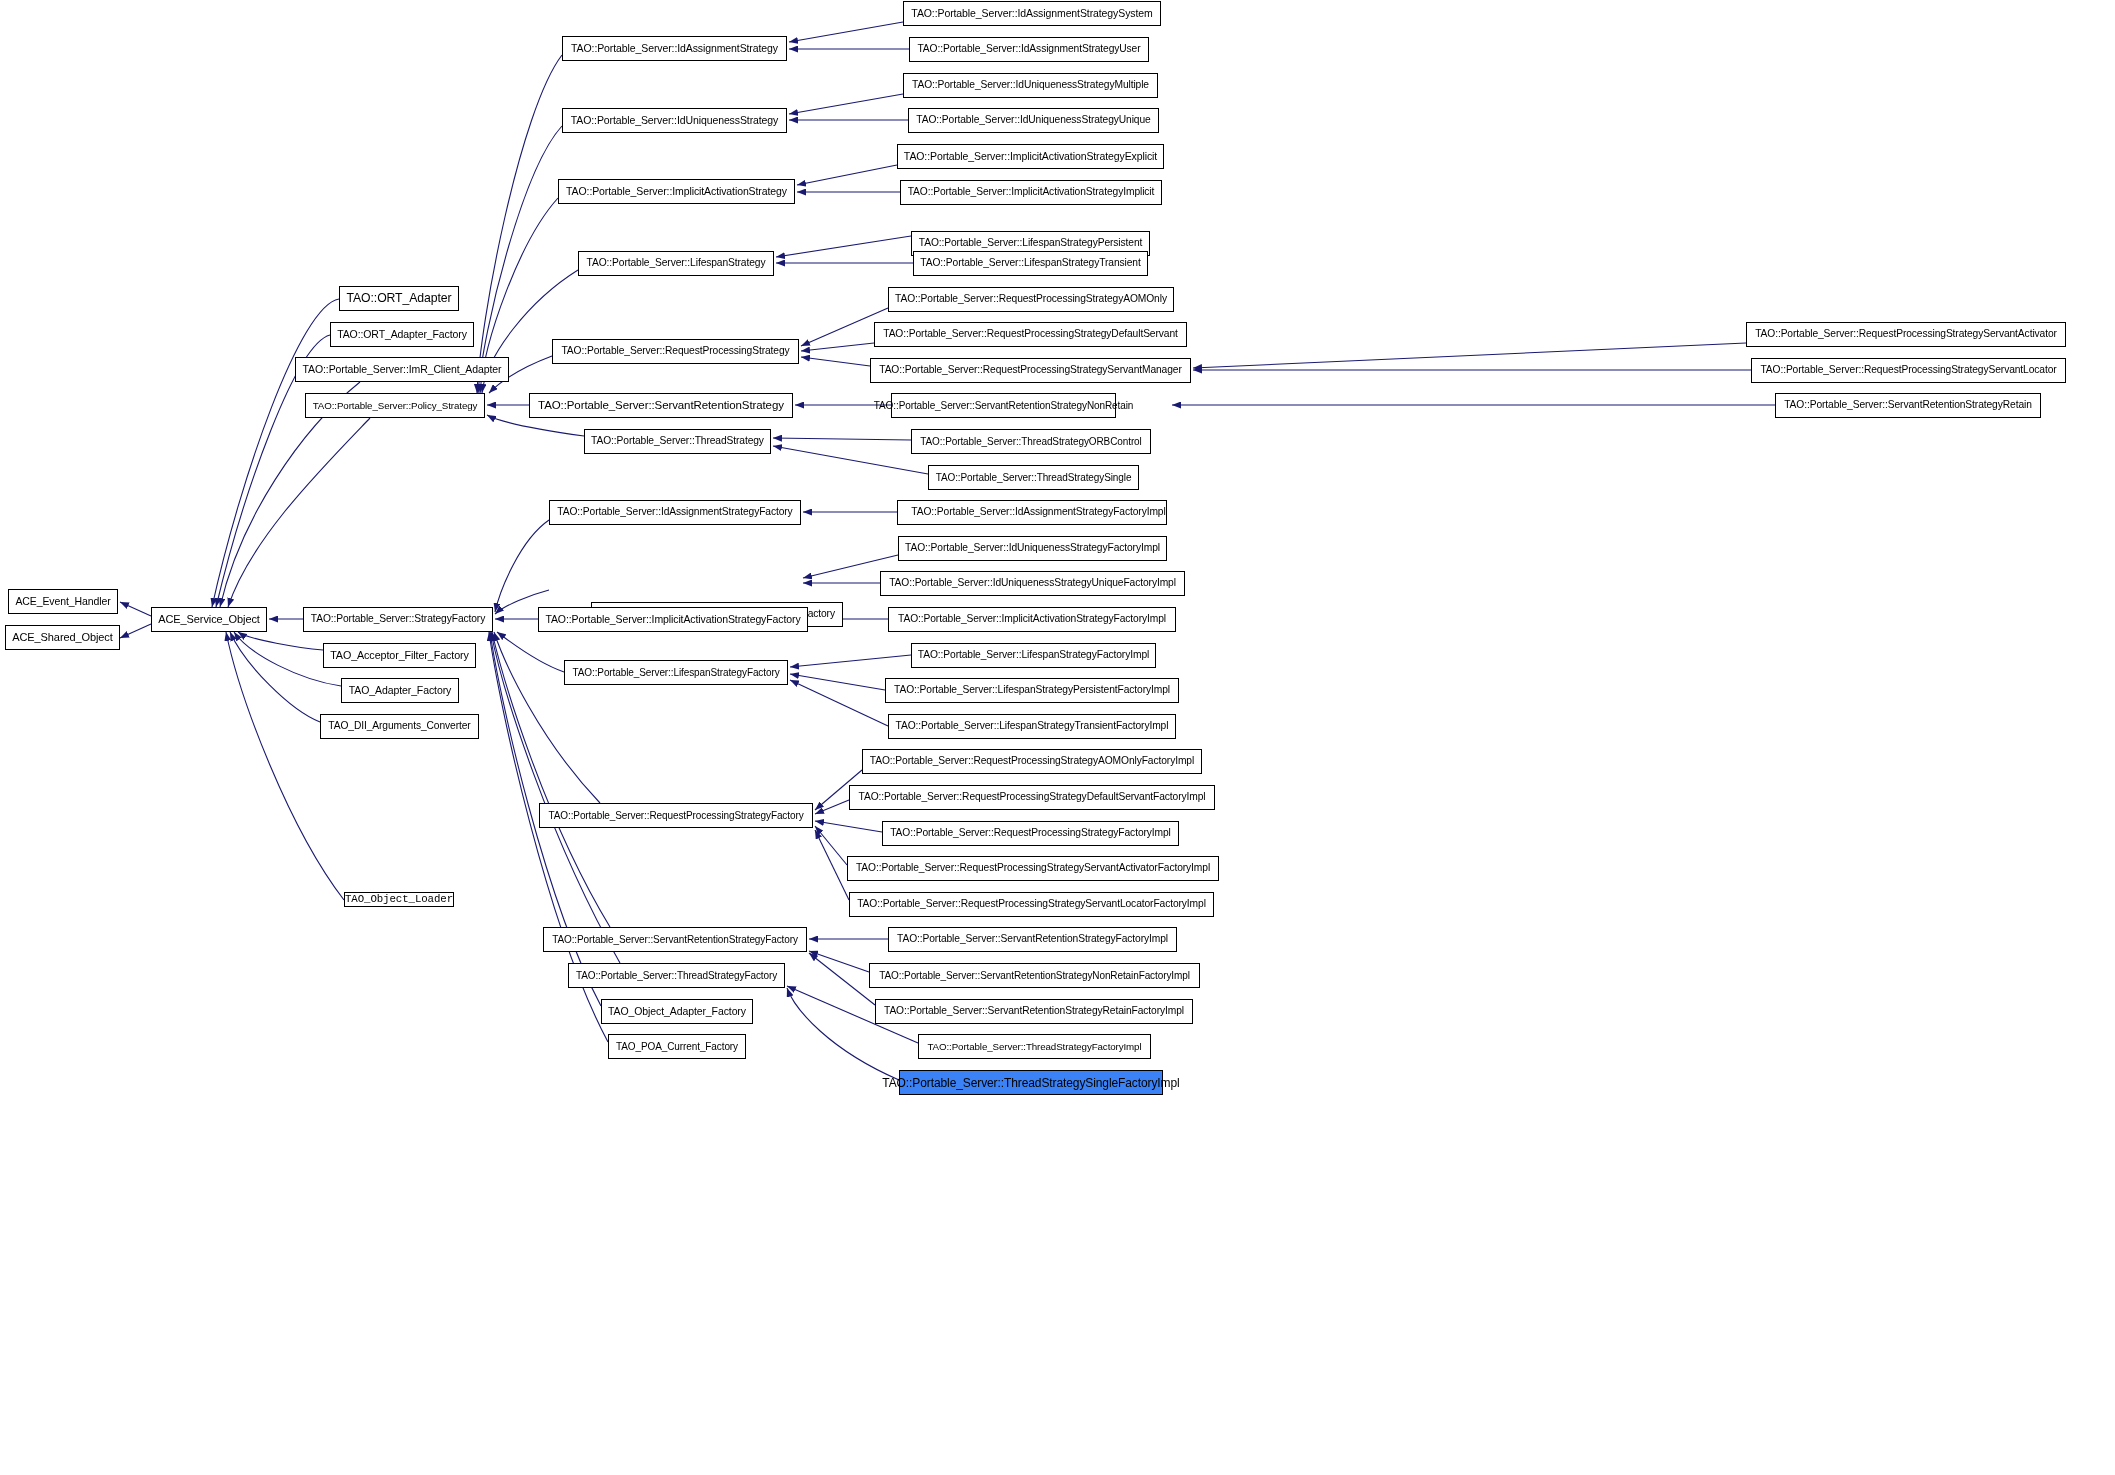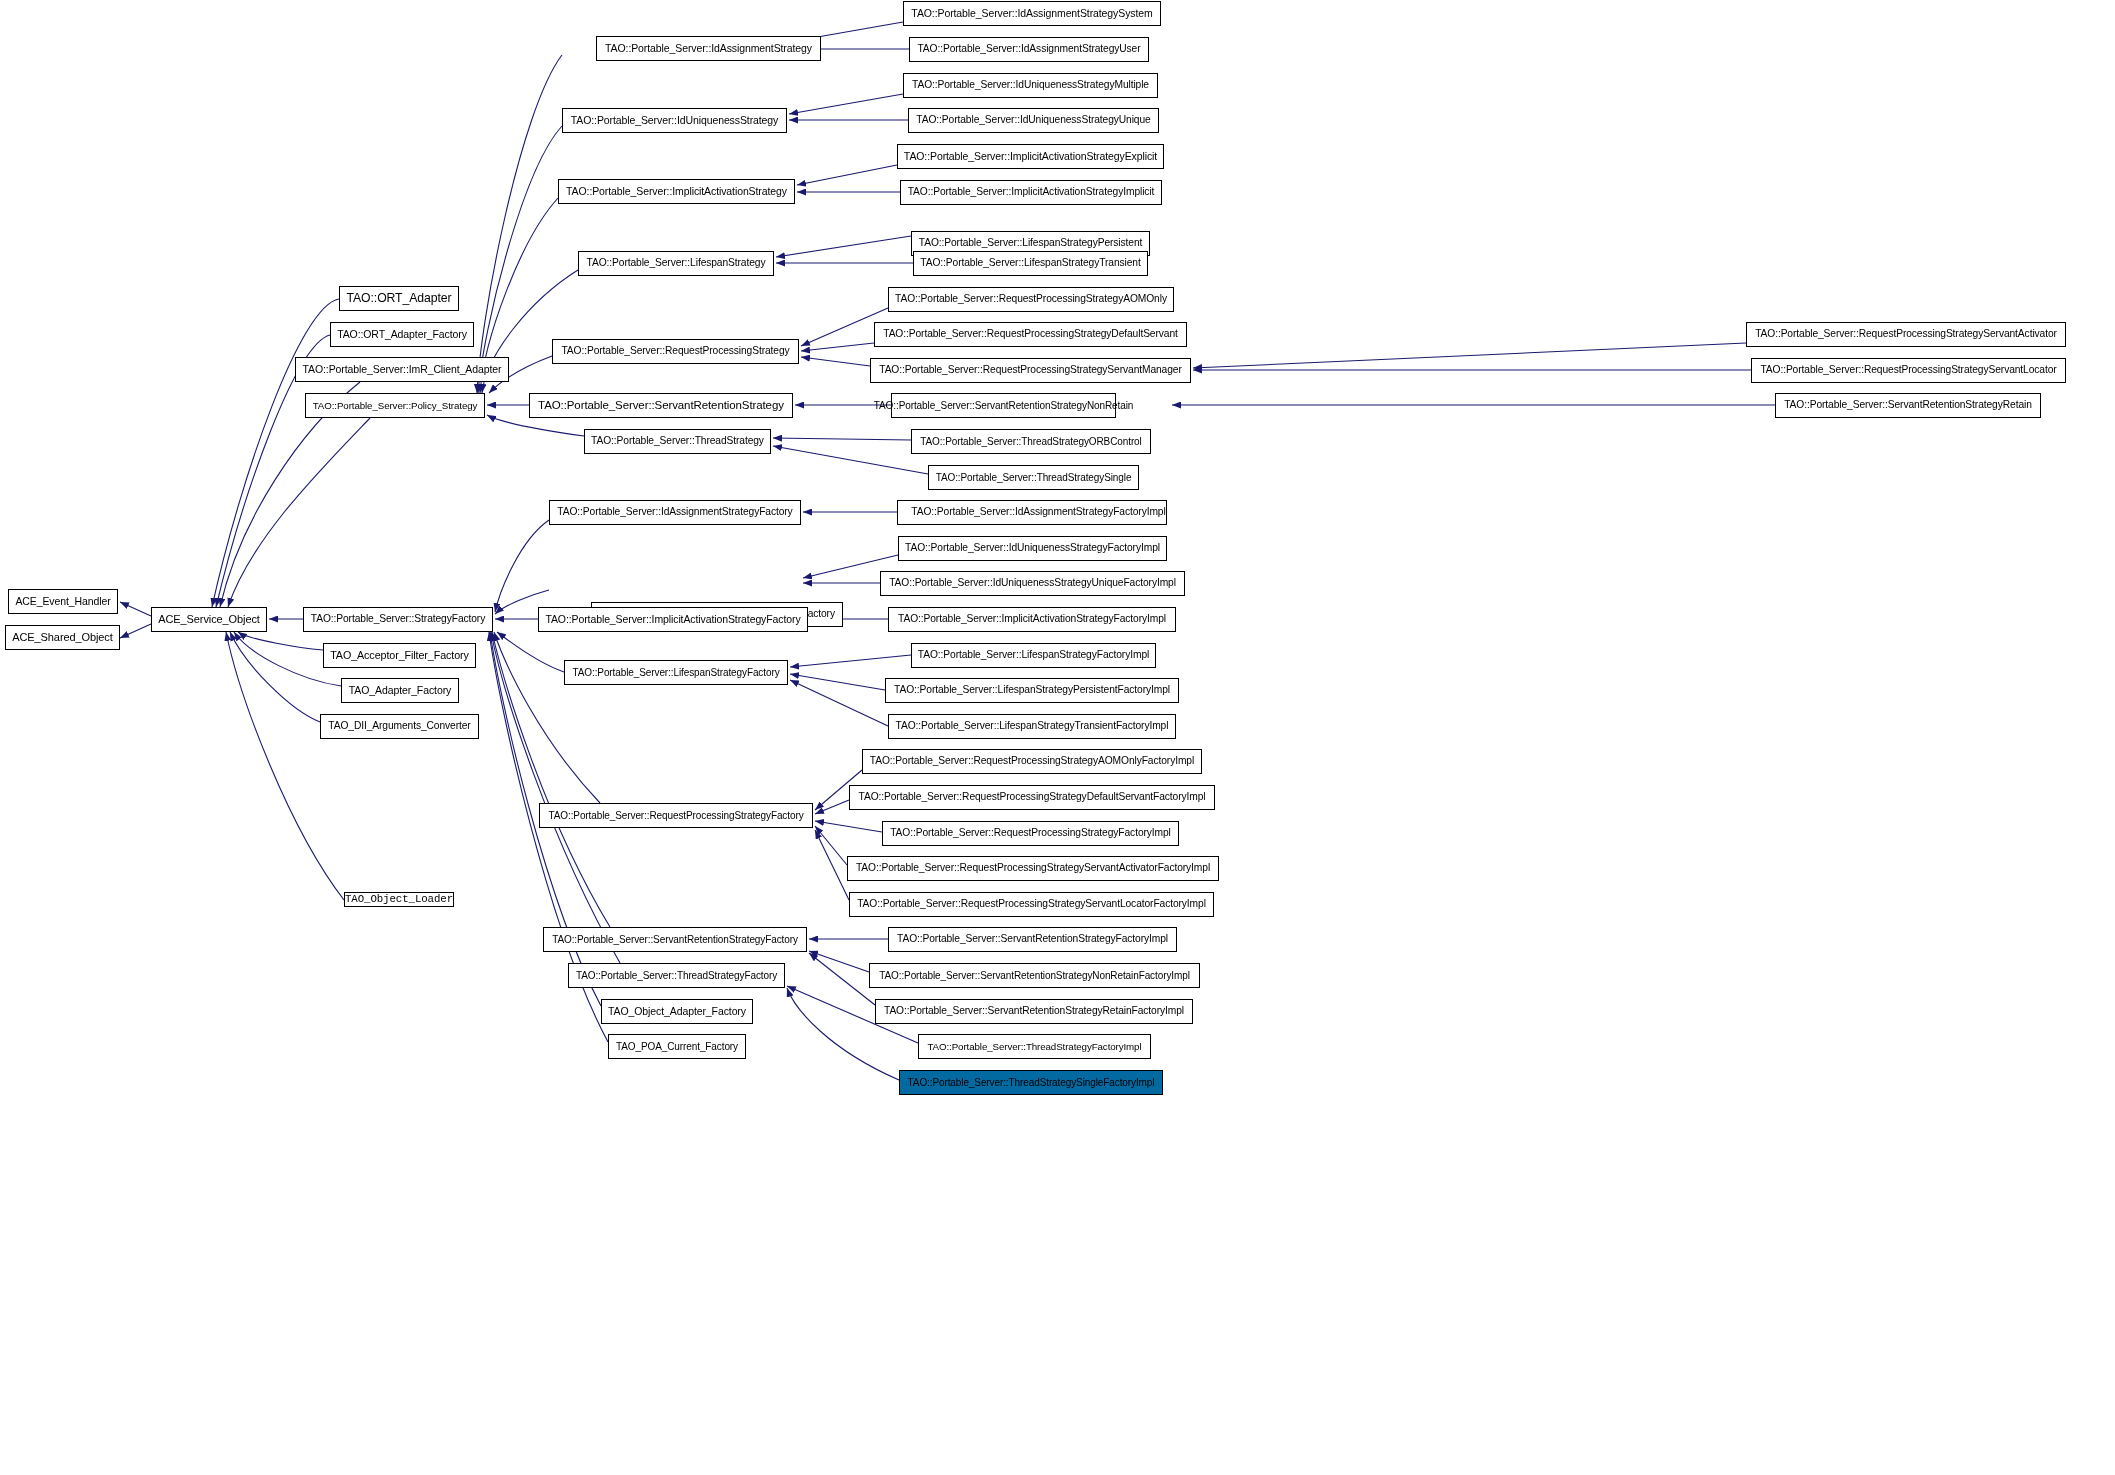--- a/index.html
+++ b/index.html
@@ -146,21 +146,21 @@
       </div>
       <div class="node" style="left: 341px; top: 678px; width: 118px; height: 25px; font-size: 10.5px; border-color: rgb(0, 0, 0); background: rgb(255, 255, 255); color: rgb(0, 0, 0);">
         <span>TAO_Adapter_Factory</span>
       </div>
       <div class="node" style="left: 320px; top: 714px; width: 159px; height: 25px; font-size: 10.25px; border-color: rgb(0, 0, 0); background: rgb(255, 255, 255); color: rgb(0, 0, 0);">
         <span>TAO_DII_Arguments_Converter</span>
       </div>
       <div class="node" style="left: 344px; top: 892px; width: 110px; height: 15px; font-size: 10.75px; border-color: rgb(0, 0, 0); background: rgb(255, 255, 255); color: rgb(0, 0, 0); font-family: Liberation Mono, monospace;">
         <span>TAO_Object_Loader</span>
       </div>
-      <div class="node" style="left: 562px; top: 36px; width: 225px; height: 25px; font-size: 10.5px; border-color: rgb(0, 0, 0); background: rgb(255, 255, 255); color: rgb(0, 0, 0); margin-left: 34px;">
+      <div class="node" style="left: 562px; top: 36px; width: 225px; height: 25px; font-size: 10.5px; border-color: rgb(0, 0, 0); background: rgb(255, 255, 255); color: rgb(0, 0, 0);">
         <span>TAO::Portable_Server::IdAssignmentStrategy</span>
       </div>
       <div class="node" style="left: 562px; top: 108px; width: 225px; height: 25px; font-size: 10.5px; border-color: rgb(0, 0, 0); background: rgb(255, 255, 255); color: rgb(0, 0, 0);">
         <span>TAO::Portable_Server::IdUniquenessStrategy</span>
       </div>
       <div class="node" style="left: 558px; top: 179px; width: 237px; height: 25px; font-size: 10.5px; border-color: rgb(0, 0, 0); background: rgb(255, 255, 255); color: rgb(0, 0, 0);">
         <span>TAO::Portable_Server::ImplicitActivationStrategy</span>
       </div>
       <div class="node" style="left: 578px; top: 251px; width: 196px; height: 25px; font-size: 10.25px; border-color: rgb(0, 0, 0); background: rgb(255, 255, 255); color: rgb(0, 0, 0);">
         <span>TAO::Portable_Server::LifespanStrategy</span>
@@ -293,17 +293,17 @@
       </div>
       <div class="node" style="left: 869px; top: 963px; width: 331px; height: 25px; font-size: 10px; border-color: rgb(0, 0, 0); background: rgb(255, 255, 255); color: rgb(0, 0, 0);">
         <span>TAO::Portable_Server::ServantRetentionStrategyNonRetainFactoryImpl</span>
       </div>
       <div class="node" style="left: 875px; top: 999px; width: 318px; height: 25px; font-size: 10.25px; border-color: rgb(0, 0, 0); background: rgb(255, 255, 255); color: rgb(0, 0, 0);">
         <span>TAO::Portable_Server::ServantRetentionStrategyRetainFactoryImpl</span>
       </div>
       <div class="node" style="left: 918px; top: 1034px; width: 233px; height: 25px; font-size: 9.75px; border-color: rgb(0, 0, 0); background: rgb(255, 255, 255); color: rgb(0, 0, 0);">
         <span>TAO::Portable_Server::ThreadStrategyFactoryImpl</span>
       </div>
-      <div class="node" style="left: 899px; top: 1070px; width: 264px; height: 25px; font-size: 10px; border-color: rgb(0, 0, 0); background: #0369a1; color: rgb(0, 0, 0);">
+      <div class="node" style="left: 899px; top: 1070px; width: 264px; height: 25px; font-size: 12px; border-color: rgb(0, 0, 0); background: #3b82f6; color: rgb(0, 0, 0);">
         <span>TAO::Portable_Server::ThreadStrategySingleFactoryImpl</span>
       </div>
     </div>
 </div>
 
 </body></html>

